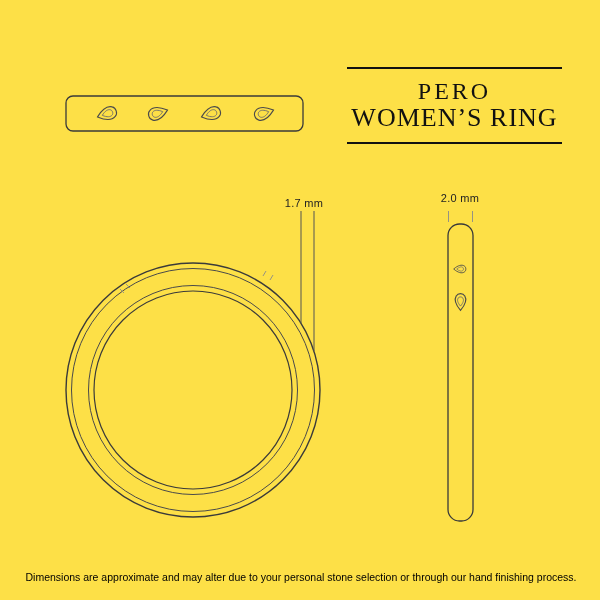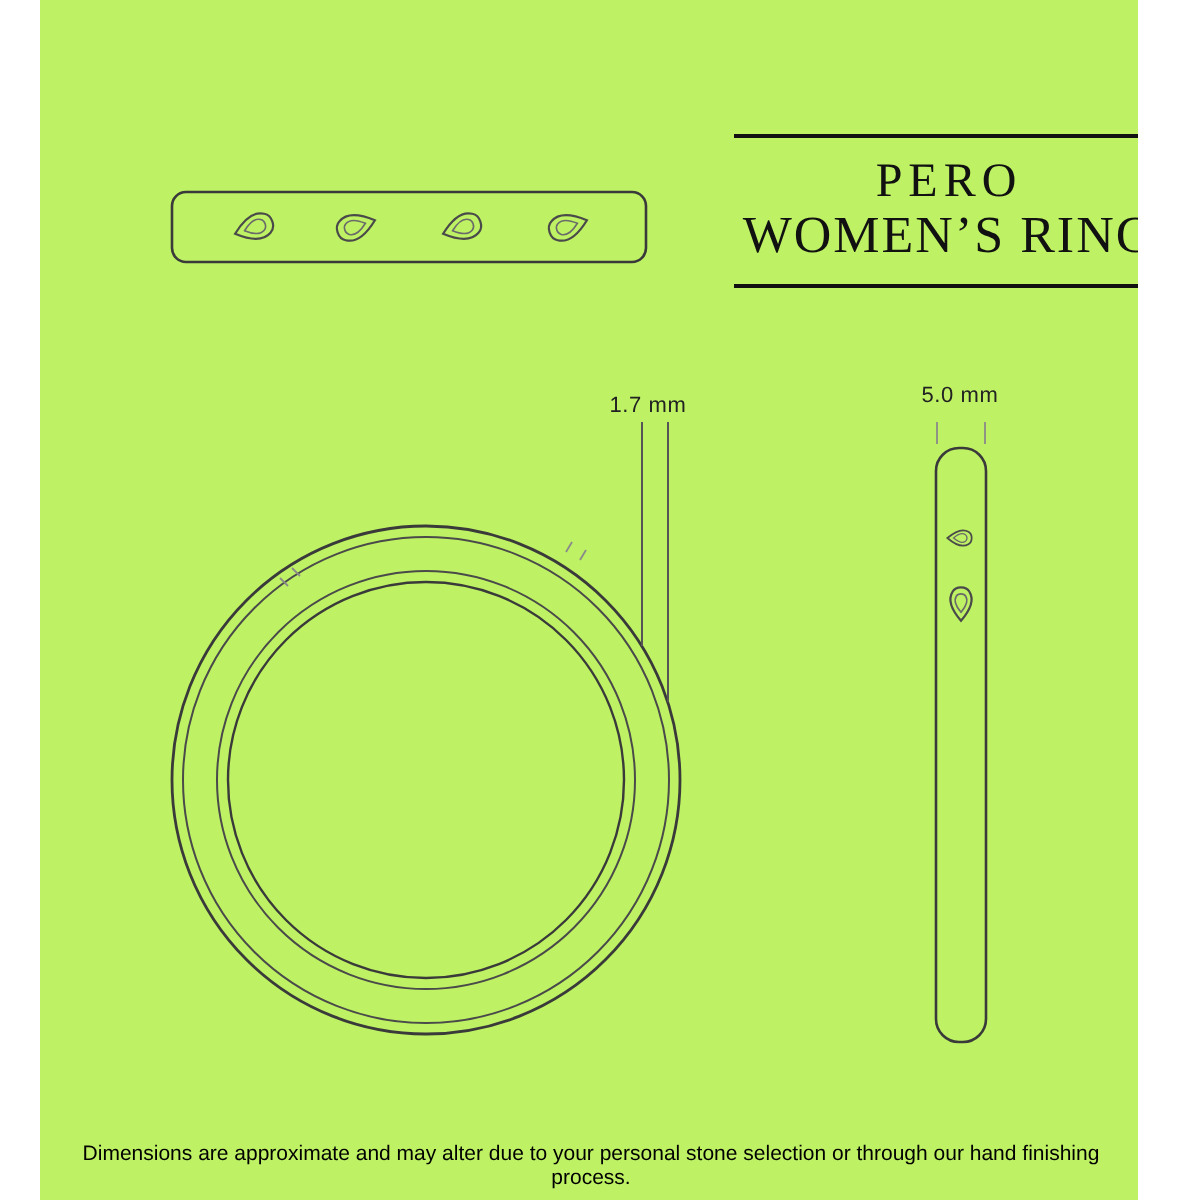--- a/index.html
+++ b/index.html
@@ -1,25 +1,24 @@
 <!DOCTYPE html>
 <html><head>
 <meta charset="utf-8">
 <style>
   * { margin: 0; padding: 0; box-sizing: border-box; }
   html, body { background: #ffffff; }
   .canvas {
     position: relative;
-    width: 549px;
+    width: 600px;
     height: 600px;
-    background: #bef264;
+    background: #fde047;
     overflow: hidden;
     font-family: "Liberation Sans", sans-serif;
     color: #000;
-    margin-left: 20px;
   }
   svg { display: block; }
 
   
   .title-block {
     position: absolute;
     left: 347px;
     top: 67px;
     width: 215px;
     text-align: center;
@@ -132,17 +131,17 @@
       <path d="M -11,0 C -4,-6 2,-7.5 6,-5 C 9.5,-3 9.5,3 6,5 C 2,7.5 -4,6 -11,0 Z" fill="none" stroke="#4a4a4a" stroke-width="1.4"></path>
       <path d="M -6,0 C -2,-3.4 1.2,-4.2 3.4,-2.8 C 5.3,-1.7 5.3,1.7 3.4,2.8 C 1.2,4.2 -2,3.4 -6,0 Z" fill="none" stroke="#6a6a6a" stroke-width="1.1"></path>
     </g>
 
     <g transform="translate(30.5,121) rotate(-90) scale(0.85)">
       <path d="M -11,0 C -4,-6 2,-7.5 6,-5 C 9.5,-3 9.5,3 6,5 C 2,7.5 -4,6 -11,0 Z" fill="none" stroke="#4a4a4a" stroke-width="1.3"></path>
       <path d="M -6,0 C -2,-3.4 1.2,-4.2 3.4,-2.8 C 5.3,-1.7 5.3,1.7 3.4,2.8 C 1.2,4.2 -2,3.4 -6,0 Z" fill="none" stroke="#6a6a6a" stroke-width="1"></path>
     </g>
   </svg>
 
-  <div class="dim-label profile">5.0 mm</div>
+  <div class="dim-label profile">2.0 mm</div>
 
   <div class="disclaimer">Dimensions are approximate and may alter due to your personal stone selection or through our hand finishing process.</div>
 
 </div>
 
 </body></html>

